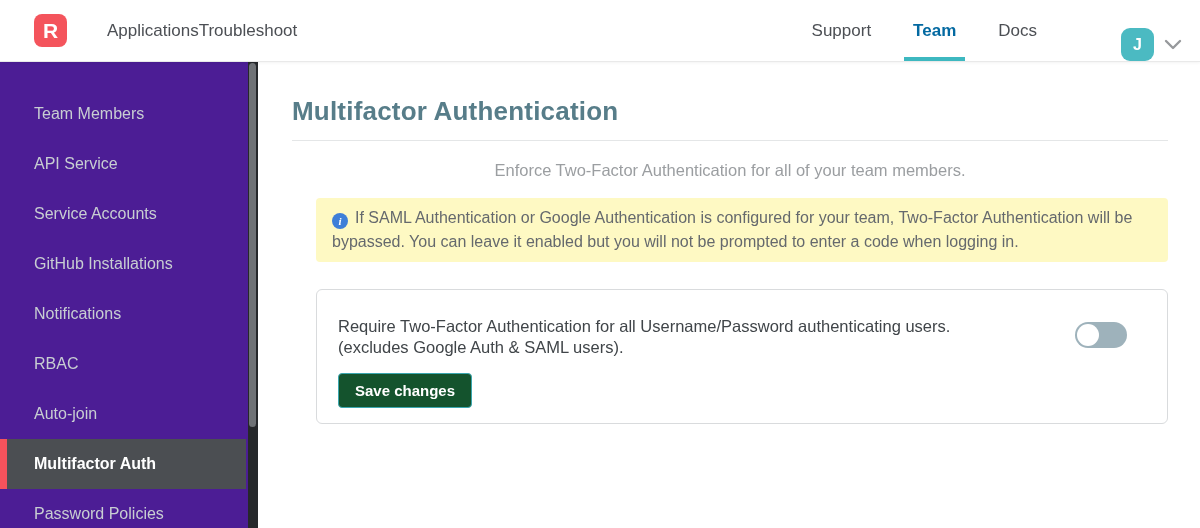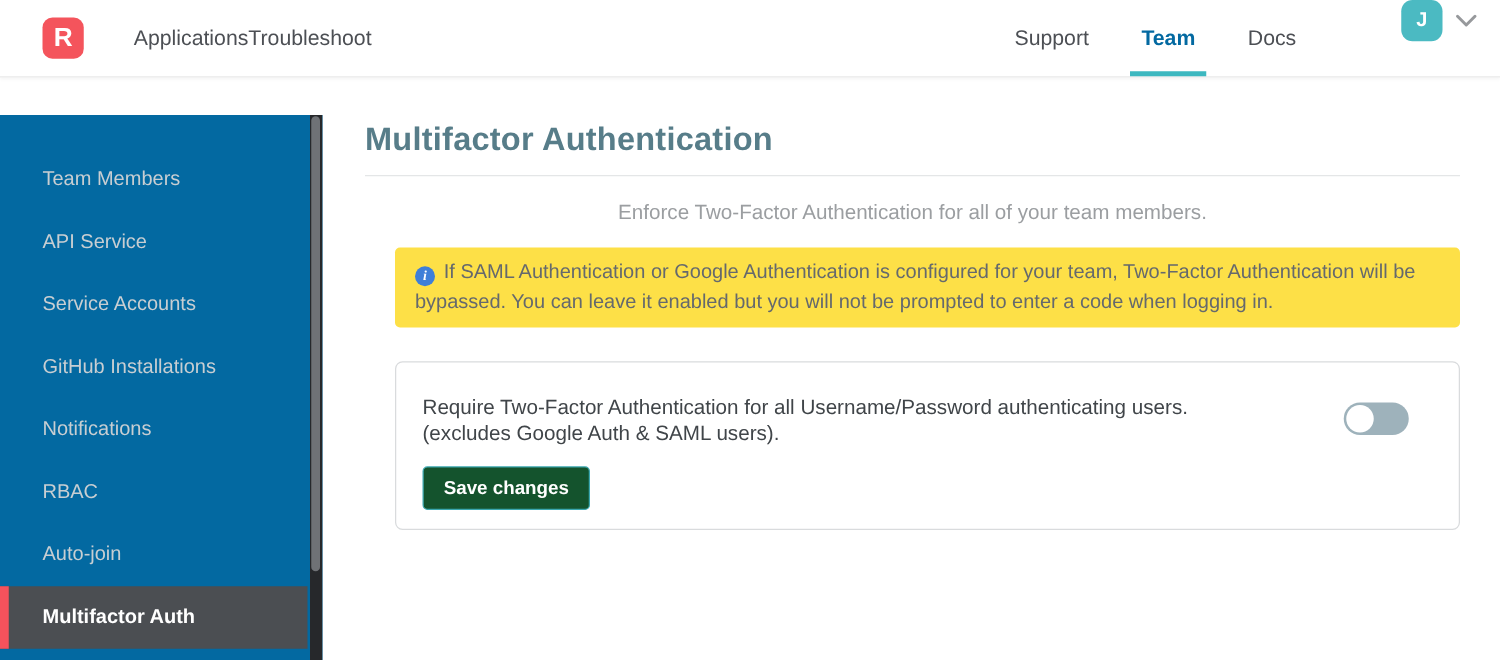--- a/index.html
+++ b/index.html
@@ -19,21 +19,21 @@
     box-shadow: 0 1px 3px rgba(0,0,0,0.05);
   }
   .logo {
     width: 33px; height: 33px; margin-left: 34px; flex-shrink: 0;
     background: #f4545c; border-radius: 8px;
     display: flex; align-items: center; justify-content: center;
     color: #fff; font-weight: bold; font-size: 21px;
     cursor: pointer;
   }
   .nav-left { display: flex; margin-left: 40px; height: 100%; }
-  .nav-right { margin-left: auto; display: flex; align-items: flex-start; gap: 42px; height: 100%; }
+  .nav-right { margin-left: auto; display: flex; align-items: flex-end; gap: 42px; height: 100%; }
   .nav-item {
     height: 100%; display: flex; align-items: center;
     font-size: 17px; color: #4c4f54; cursor: pointer; position: relative;
     white-space: nowrap;
   }
   .nav-item.active { font-weight: bold; color: #0369a1; }
   .nav-item.active::after {
     content: ""; position: absolute; left: -9px; right: -9px; bottom: 0;
     height: 4px; background: #3db8c0;
   }
@@ -44,21 +44,21 @@
     color: #fff; font-size: 16px; font-weight: 600; cursor: pointer;
   }
   .chevron { display: flex; align-items: center; cursor: pointer; padding: 4px; }
 
   
   .page { display: flex; height: 466px; }
 
   
   .sidebar {
     position: relative; width: 258px; flex-shrink: 0;
-    background: #0369a1; padding-top: 27px; overflow: hidden; margin-top: 30px;
+    background: #4c1d95; padding-top: 27px; overflow: hidden;
   }
   .sidebar-item {
     height: 50px; display: flex; align-items: center;
     padding-left: 34px; margin-right: 12px;
     font-size: 16px; color: #c8ced2; cursor: pointer;
     white-space: nowrap;
   }
   .sidebar-item.active {
     background: #4b4e52; border-left: 7px solid #f5525c;
     padding-left: 27px; color: #ffffff; font-weight: bold;
@@ -75,21 +75,21 @@
   
   .main { flex: 1; background: #ffffff; padding: 34px 32px 0 34px; }
   .page-title {
     margin: 0; font-size: 26px; font-weight: bold; color: #577d89;
     letter-spacing: 0.2px;
   }
   .title-divider { border: none; border-top: 1px solid #e4e6e7; margin: 13px 0 0 0; }
   .subtitle { margin: 20px 0 0 0; font-size: 16.5px; color: #9b9ea1; text-align: center; }
 
   .info-banner {
-    margin: 18px 0 0 24px; background: #fde047; border-radius: 4px;
+    margin: 18px 0 0 24px; background: #fef9c3; border-radius: 4px;
     padding: 8px 16px; font-size: 16px; line-height: 24px; color: #65696d;
   }
   .info-icon {
     display: inline-flex; align-items: center; justify-content: center;
     width: 16px; height: 16px; border-radius: 50%;
     background: #3e7fd8; color: #fff; font-size: 11px; font-weight: bold;
     font-family: "Liberation Serif", serif; font-style: italic;
     vertical-align: -2px; margin-right: 7px;
   }
 

